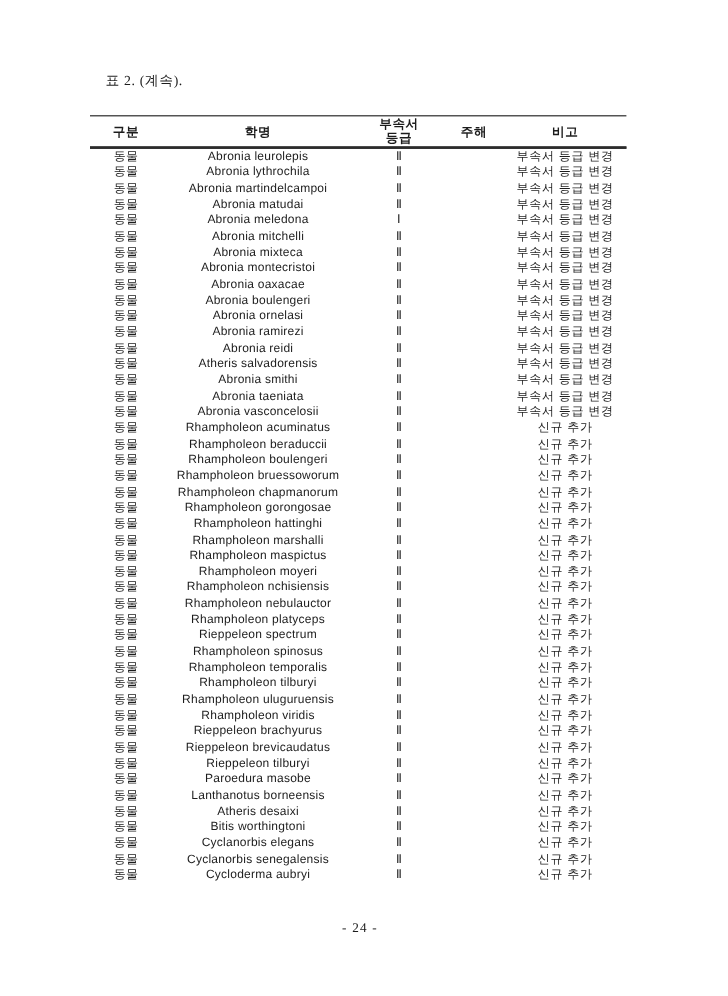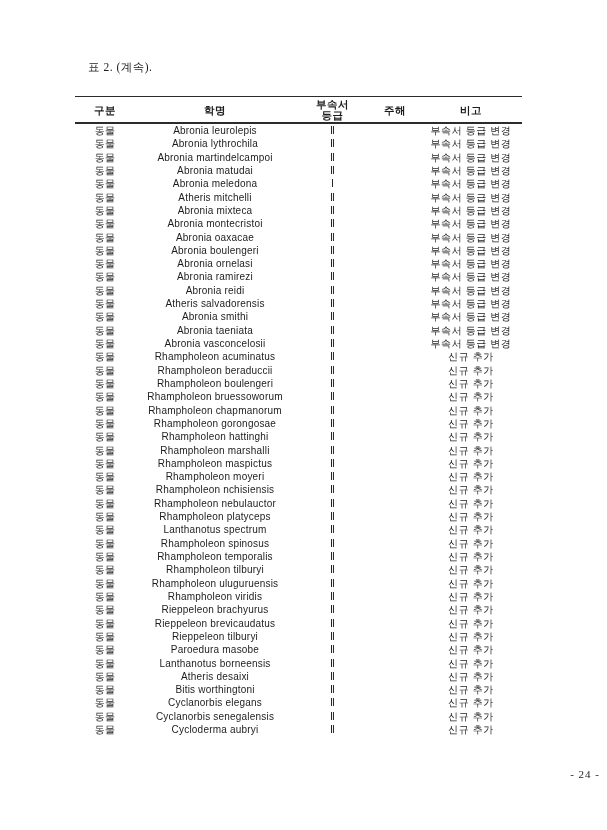--- a/index.html
+++ b/index.html
@@ -65,21 +65,21 @@
   }
   tbody td.col2{
     font-family:"DejaVu Sans","Liberation Serif",serif;
     font-size:10px;
   }
   tbody td.col4{letter-spacing:0.6px;}
   .page-footer{
     position:absolute;
     left:0;top:768px;
     width:600px;
-    text-align:right;
+    text-align:center;
     font-family:"Liberation Serif","DejaVu Serif",serif;
     font-size:11px;
     letter-spacing:1px;
   }
 </style>
 </head>
 <body>
 
 <div>
 
@@ -135,21 +135,21 @@
           </tr>
           <tr>
             <td class="col0">동물</td>
             <td class="col1">Abronia meledona</td>
             <td class="col2">Ⅰ</td>
             <td class="col3"></td>
             <td class="col4">부속서 등급 변경</td>
           </tr>
           <tr>
             <td class="col0">동물</td>
-            <td class="col1">Atheris mitchelli</td>
+            <td class="col1">Abronia mitchelli</td>
             <td class="col2">Ⅱ</td>
             <td class="col3"></td>
             <td class="col4">부속서 등급 변경</td>
           </tr>
           <tr>
             <td class="col0">동물</td>
             <td class="col1">Abronia mixteca</td>
             <td class="col2">Ⅱ</td>
             <td class="col3"></td>
             <td class="col4">부속서 등급 변경</td>
@@ -310,21 +310,21 @@
           </tr>
           <tr>
             <td class="col0">동물</td>
             <td class="col1">Rhampholeon platyceps</td>
             <td class="col2">Ⅱ</td>
             <td class="col3"></td>
             <td class="col4">신규 추가</td>
           </tr>
           <tr>
             <td class="col0">동물</td>
-            <td class="col1">Lanthanotus spectrum</td>
+            <td class="col1">Rieppeleon spectrum</td>
             <td class="col2">Ⅱ</td>
             <td class="col3"></td>
             <td class="col4">신규 추가</td>
           </tr>
           <tr>
             <td class="col0">동물</td>
             <td class="col1">Rhampholeon spinosus</td>
             <td class="col2">Ⅱ</td>
             <td class="col3"></td>
             <td class="col4">신규 추가</td>

